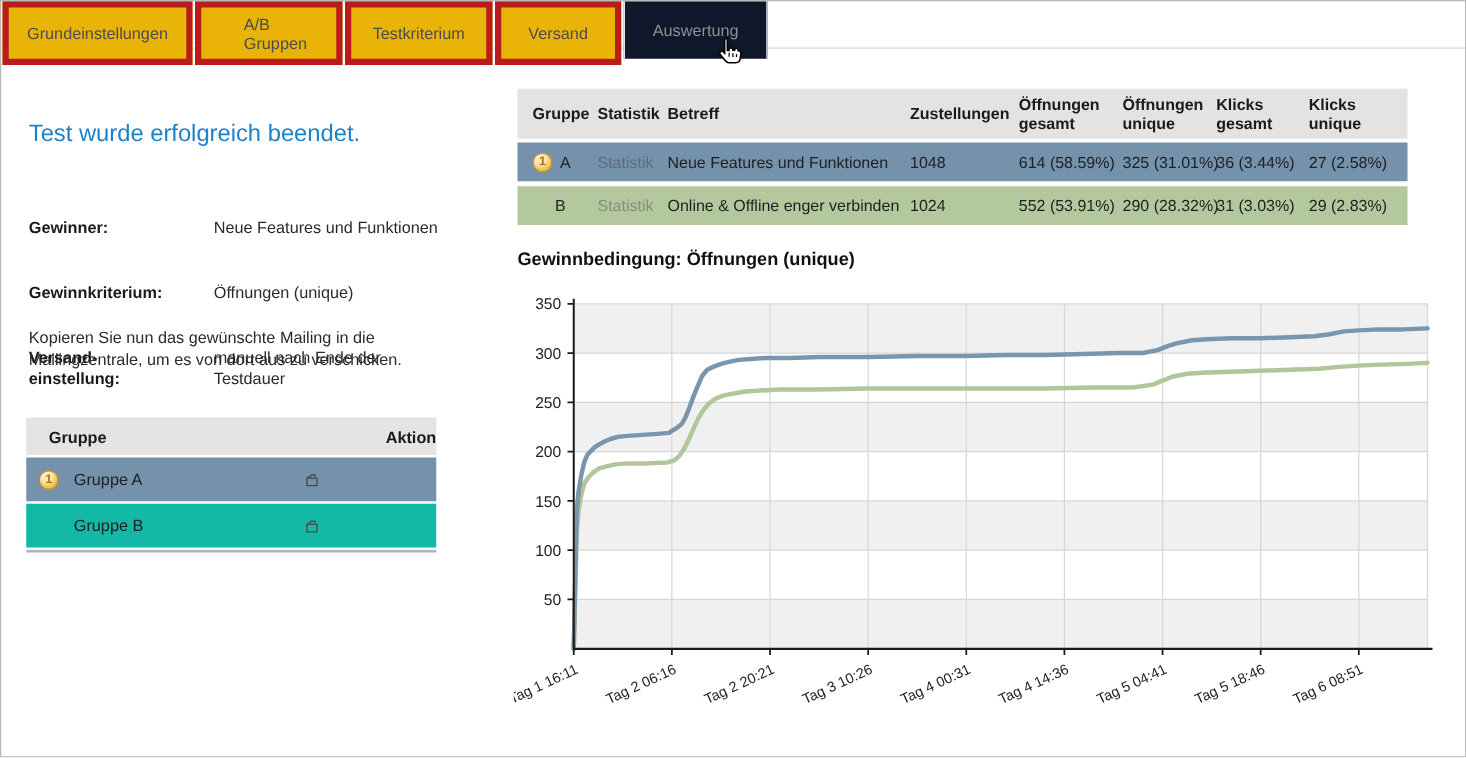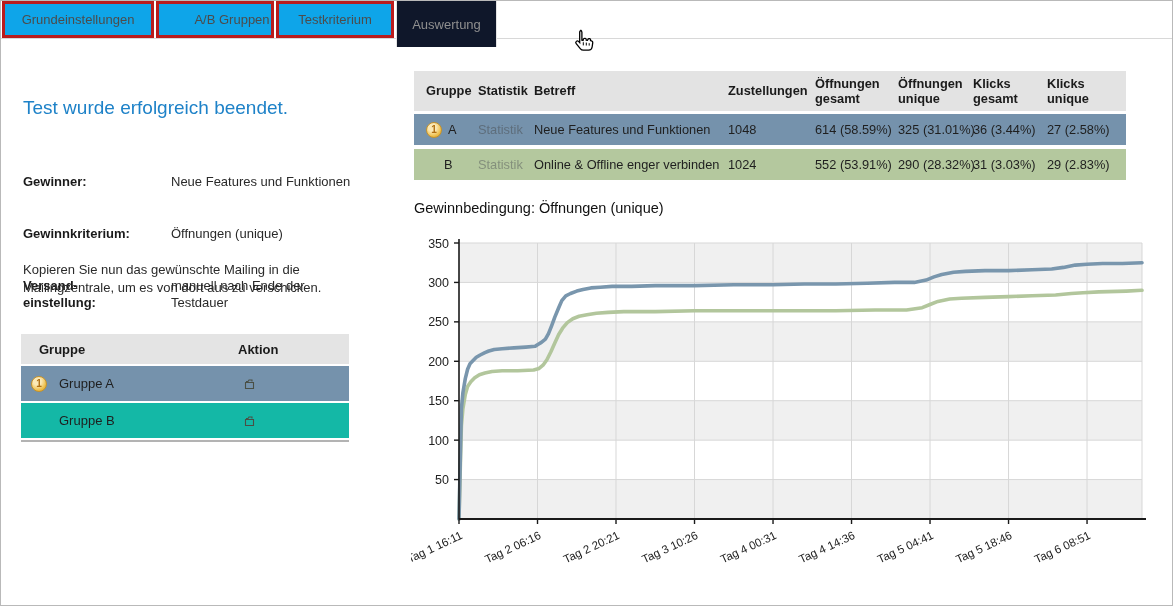--- a/index.html
+++ b/index.html
@@ -1,21 +1,21 @@
 <!DOCTYPE html>
 <html><head>
 <meta charset="utf-8">
 <style>
   html,body{margin:0;padding:0;background:#fff;}
   body{font-family:"Liberation Sans", sans-serif; color:#222;}
   .page{position:relative;width:1171px;height:604px;border:1px solid #b9b9b9;background:#fff;overflow:hidden;}
 
   
   .tabbar{position:absolute;left:0;top:0;width:100%;height:37px;border-bottom:1px solid #d8d8d8;}
-  .tab{position:absolute;top:0;height:37px;background:#0ea5e9;border:3px solid #b91c1c;
+  .tab{position:absolute;top:0;height:51px;background:#eab308;border:5px solid #b91c1c;
        box-sizing:border-box;display:flex;align-items:center;justify-content:center;
        font-size:13px;color:#4c4c4c;cursor:pointer;}
   .tab.active{background:#0f172a;border:1px solid #e3e3e3;border-top:none;border-bottom:none;
        height:46px;color:#8f8f8f;z-index:2;}
   .tab:nth-child(1){left:1px;width:152px;}
   .tab:nth-child(2){left:155px;width:118px;padding-left:34px;}
   .tab:nth-child(3){left:275px;width:118px;text-align:center;}
   .tab:nth-child(4){left:395px;width:101px;}
   .tab:nth-child(5){left:498px;width:115px;}
   .cursor-pointer{position:absolute;left:570px;top:27px;z-index:10;pointer-events:none;}
@@ -25,21 +25,21 @@
   .info-grid{position:absolute;left:22px;top:172px;width:336px;display:grid;
              grid-template-columns:113px 1fr;row-gap:9px;font-size:13px;line-height:1.32;gap:35px;}
   .info-label{font-weight:bold;color:#1a1a1a;}
   .info-value{color:#2a2a2a;}
   .note{position:absolute;left:22px;top:260px;width:334px;font-size:13px;line-height:1.38;color:#2a2a2a;}
 
   .groups-table{position:absolute;left:20px;top:333px;width:328px;border-bottom:2px solid #b3b3b3;font-size:13px;}
   .g-head{height:30px;background:#e4e4e4;display:grid;grid-template-columns:212px 1fr;align-items:center;
           font-weight:bold;color:#1a1a1a;margin-bottom:2px;}
   .g-head div{padding-left:18px;}
-  .g-head div:last-child{padding-left:5px;}
+  .g-head div:last-child{padding-left:5px;text-align:right;}
   .g-row{height:35px;display:grid;grid-template-columns:212px 1fr;align-items:center;margin-bottom:2px;}
   .g-row.row-a{background:#7592ac;}
   .g-row.row-b{background:#14b8a6;}
   .g-name{padding-left:38px;position:relative;color:#1f1f1f;}
   .g-action{padding-left:8px;}
 
   
   .medal{display:inline-block;width:16px;height:16px;border-radius:50%;
          background:radial-gradient(circle at 38% 32%, #fbe9b6 0 30%, #edbc43 70%, #dba02c 100%);
          border:1px solid #c6922b;box-sizing:border-box;text-align:center;
@@ -57,32 +57,33 @@
   .r-row{height:31px;display:grid;grid-template-columns:64px 56px 194px 87px 83px 75px 74px 79px;
          align-items:center;margin-bottom:4px;color:#1f1f1f;white-space:nowrap;}
   .r-row.row-a{background:#7592ac;}
   .r-row.row-b{background:#b4c89e;}
   .r-gruppe{padding-left:12px;display:flex;align-items:center;gap:6px;}
   .r-row.row-b .r-gruppe{padding-left:30px;}
   .stat-link{color:#5e6e7c;cursor:pointer;}
   .r-row.row-b .stat-link{color:#84907c;}
 
   
-  .chart-title{position:absolute;left:413px;top:199px;font-size:14.5px;font-weight:normal;color:#111;}
+  .chart-title{position:absolute;left:413px;top:199px;font-size:14.5px;font-weight:bold;color:#111;}
   .chart-wrap{position:absolute;left:410px;top:226px;width:757px;height:372px;}
 </style>
 </head>
 <body>
 
 <div class="page">
 
   <div class="tabbar">
     <div class="tab">Grundeinstellungen</div>
     <div class="tab">A/B Gruppen</div>
     <div class="tab">Testkriterium</div>
+    <div class="tab">Versand</div>
     <div class="tab active">Auswertung</div>
   </div>
 
   <svg class="cursor-pointer" width="24" height="30" viewBox="0 0 24 30">
     <path d="M9.2 2.5c.95 0 1.7.75 1.7 1.7v8.1l1.15.15.3-1.05c.22-.8 1.05-1.27 1.83-1.05.78.22 1.25.98 1.12 1.77l1.18.2.38-.85c.32-.72 1.15-1.05 1.85-.75.7.3 1.05 1.05.85 1.78l1.02.3c.78.25 1.28.98 1.18 1.8l-.62 4.4c-.25 1.8-1.75 3.15-3.55 3.15h-5.3c-1.1 0-2.12-.48-2.82-1.32l-4.28-5.15c-.58-.7-.52-1.72.15-2.32.62-.57 1.58-.55 2.18.05l1.18 1.18V4.2c0-.95.75-1.7 1.7-1.7z" fill="#ffffff" stroke="#000" stroke-width="1.3"></path>
     <path d="M12.3 14.2v3.2 M15.3 14.6v2.9 M18.2 15.2v2.4" stroke="#000" stroke-width="1" fill="none"></path>
   </svg>
 
   <div class="status-heading">Test wurde erfolgreich beendet.</div>
 

